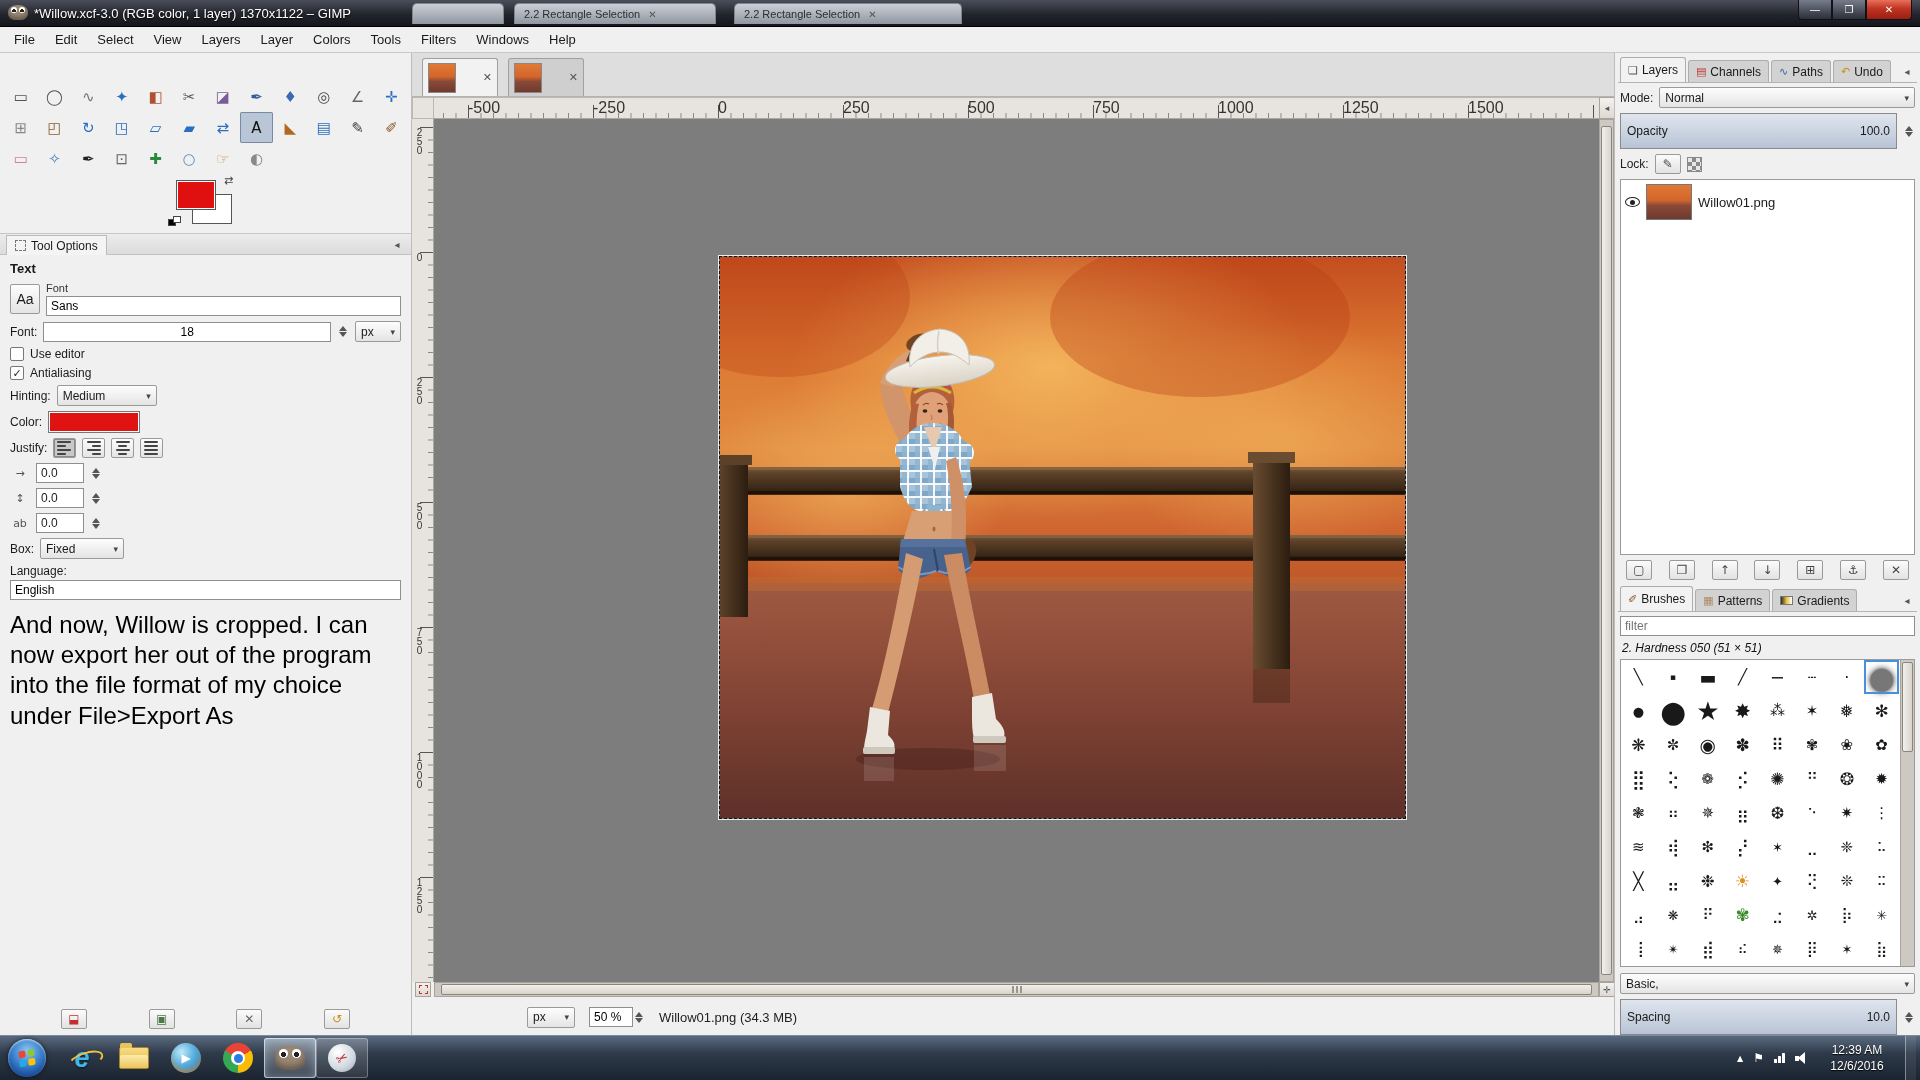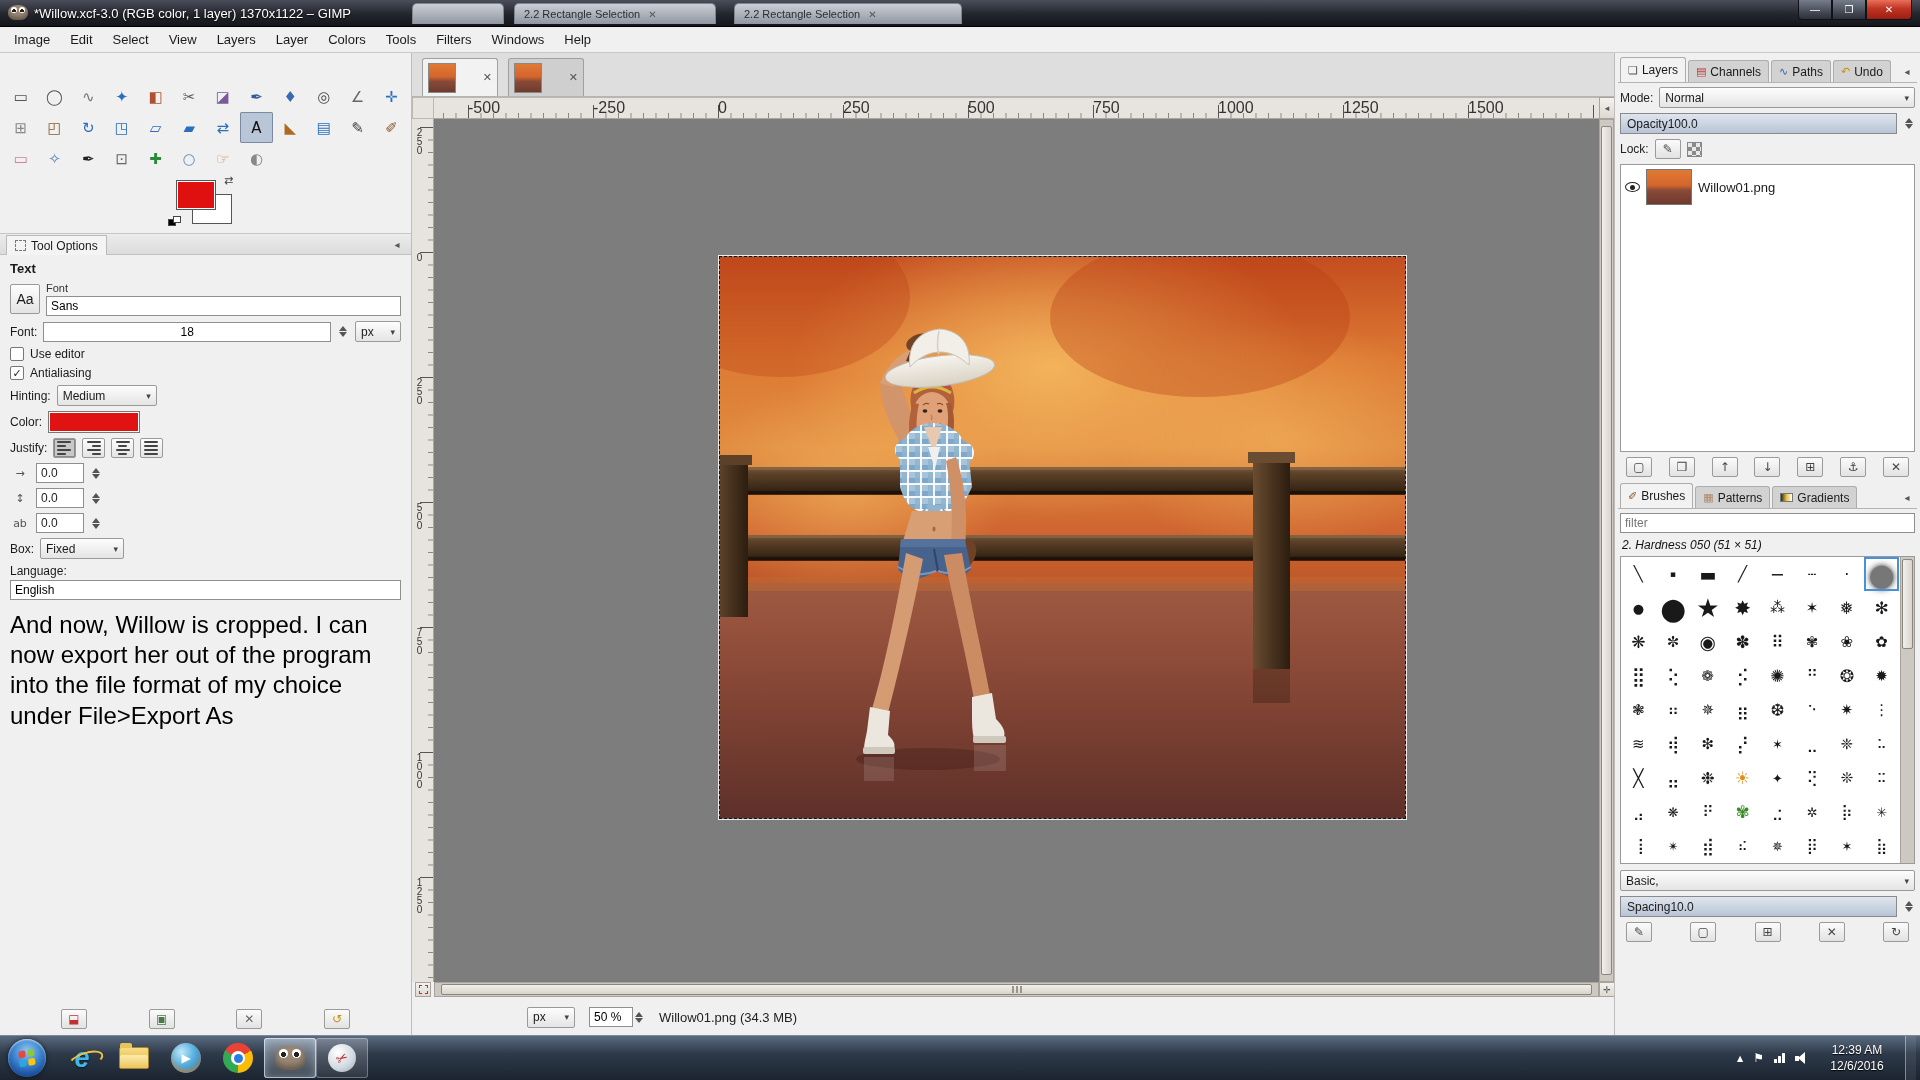--- a/index.html
+++ b/index.html
@@ -130,25 +130,25 @@
 
   
   .dtabs { display:flex; align-items:flex-end; height:26px; border-bottom:1px solid #b4b4b4; padding-left:2px; gap:2px; margin-bottom:4px; position:relative; }
   .dtab { display:flex; align-items:center; gap:4px; height:22px; padding:0 7px; font-size:12px; background:#d2d2d2;
     border:1px solid #adadad; border-bottom:none; border-radius:3px 3px 0 0; }
   .dtab-active { background:#f2f2f2; height:25px; }
   .ticon { font-size:11px; }
   .gradswatch { width:13px; height:9px; background:linear-gradient(90deg,#2a2a2a,#e8c040,#fff); border:1px solid #777; }
   .rrow { display:flex; align-items:center; gap:6px; margin:0 2px 5px 2px; }
   .rlabel { font-size:12px; color:#222; }
-  .spinslider { position:relative; flex:1; height:21px; border:1px solid #8a8a8a; background:linear-gradient(#dfe5ee,#b8c4d6);
-    display:flex; align-items:center; justify-content:flex-start; padding:0 6px; font-size:12px; }
+  .spinslider { position:relative; flex:1; height:36px; border:1px solid #8a8a8a; background:linear-gradient(#dfe5ee,#b8c4d6);
+    display:flex; align-items:center; justify-content:space-between; padding:0 6px; font-size:12px; }
   .checker { width:15px; height:15px; border:1px solid #888;
     background-image:conic-gradient(#8a8a8a 0 25%,#e8e8e8 0 50%,#8a8a8a 0 75%,#e8e8e8 0); background-size:8px 8px; }
-  #layer-list { height:288px; background:#fff; border:1px solid #9a9a9a; margin:0 2px 5px 2px; padding:2px; }
+  #layer-list { height:376px; background:#fff; border:1px solid #9a9a9a; margin:0 2px 5px 2px; padding:2px; }
   #layer-row { display:flex; align-items:center; gap:6px; height:40px; padding:0 2px; }
   .eye { width:15px; height:10px; border:1px solid #222; border-radius:50%; position:relative; }
   .eye::after { content:''; position:absolute; left:4px; top:1.5px; width:5px; height:5px; border-radius:50%; background:#222; }
   #layer-thumb { width:46px; height:36px; border:1px solid #777;
     background:linear-gradient(180deg,#e07a35 0%,#d4652c 45%,#8a4a38 60%,#6e3a2e 100%); }
   #layer-name { font-size:13px; }
   .btnrow { display:flex; justify-content:space-between; padding:0 8px; margin-bottom:6px; }
   #filter-row { margin:0 2px 5px 2px; display:flex; }
   #filter-row input { flex:1; color:#000000; }
   #brush-title { font-style:italic; font-size:12px; margin:0 4px 4px 4px; color:#111; }
@@ -222,21 +222,21 @@
   </div>
   <div id="winbtns">
     <div class="winbtn min">—</div>
     <div class="winbtn g">❐</div>
     <div class="winbtn close g">✕</div>
   </div>
 </div>
 
 <div id="menubar">
     <span id="menu-items" style="display:flex">
-      <span class="menu-item">Image</span>
+      <span class="menu-item">File</span>
       <span class="menu-item">Edit</span>
       <span class="menu-item">Select</span>
       <span class="menu-item">View</span>
       <span class="menu-item">Layers</span>
       <span class="menu-item">Layer</span>
       <span class="menu-item">Colors</span>
       <span class="menu-item">Tools</span>
       <span class="menu-item">Filters</span>
       <span class="menu-item">Windows</span>
       <span class="menu-item">Help</span>

